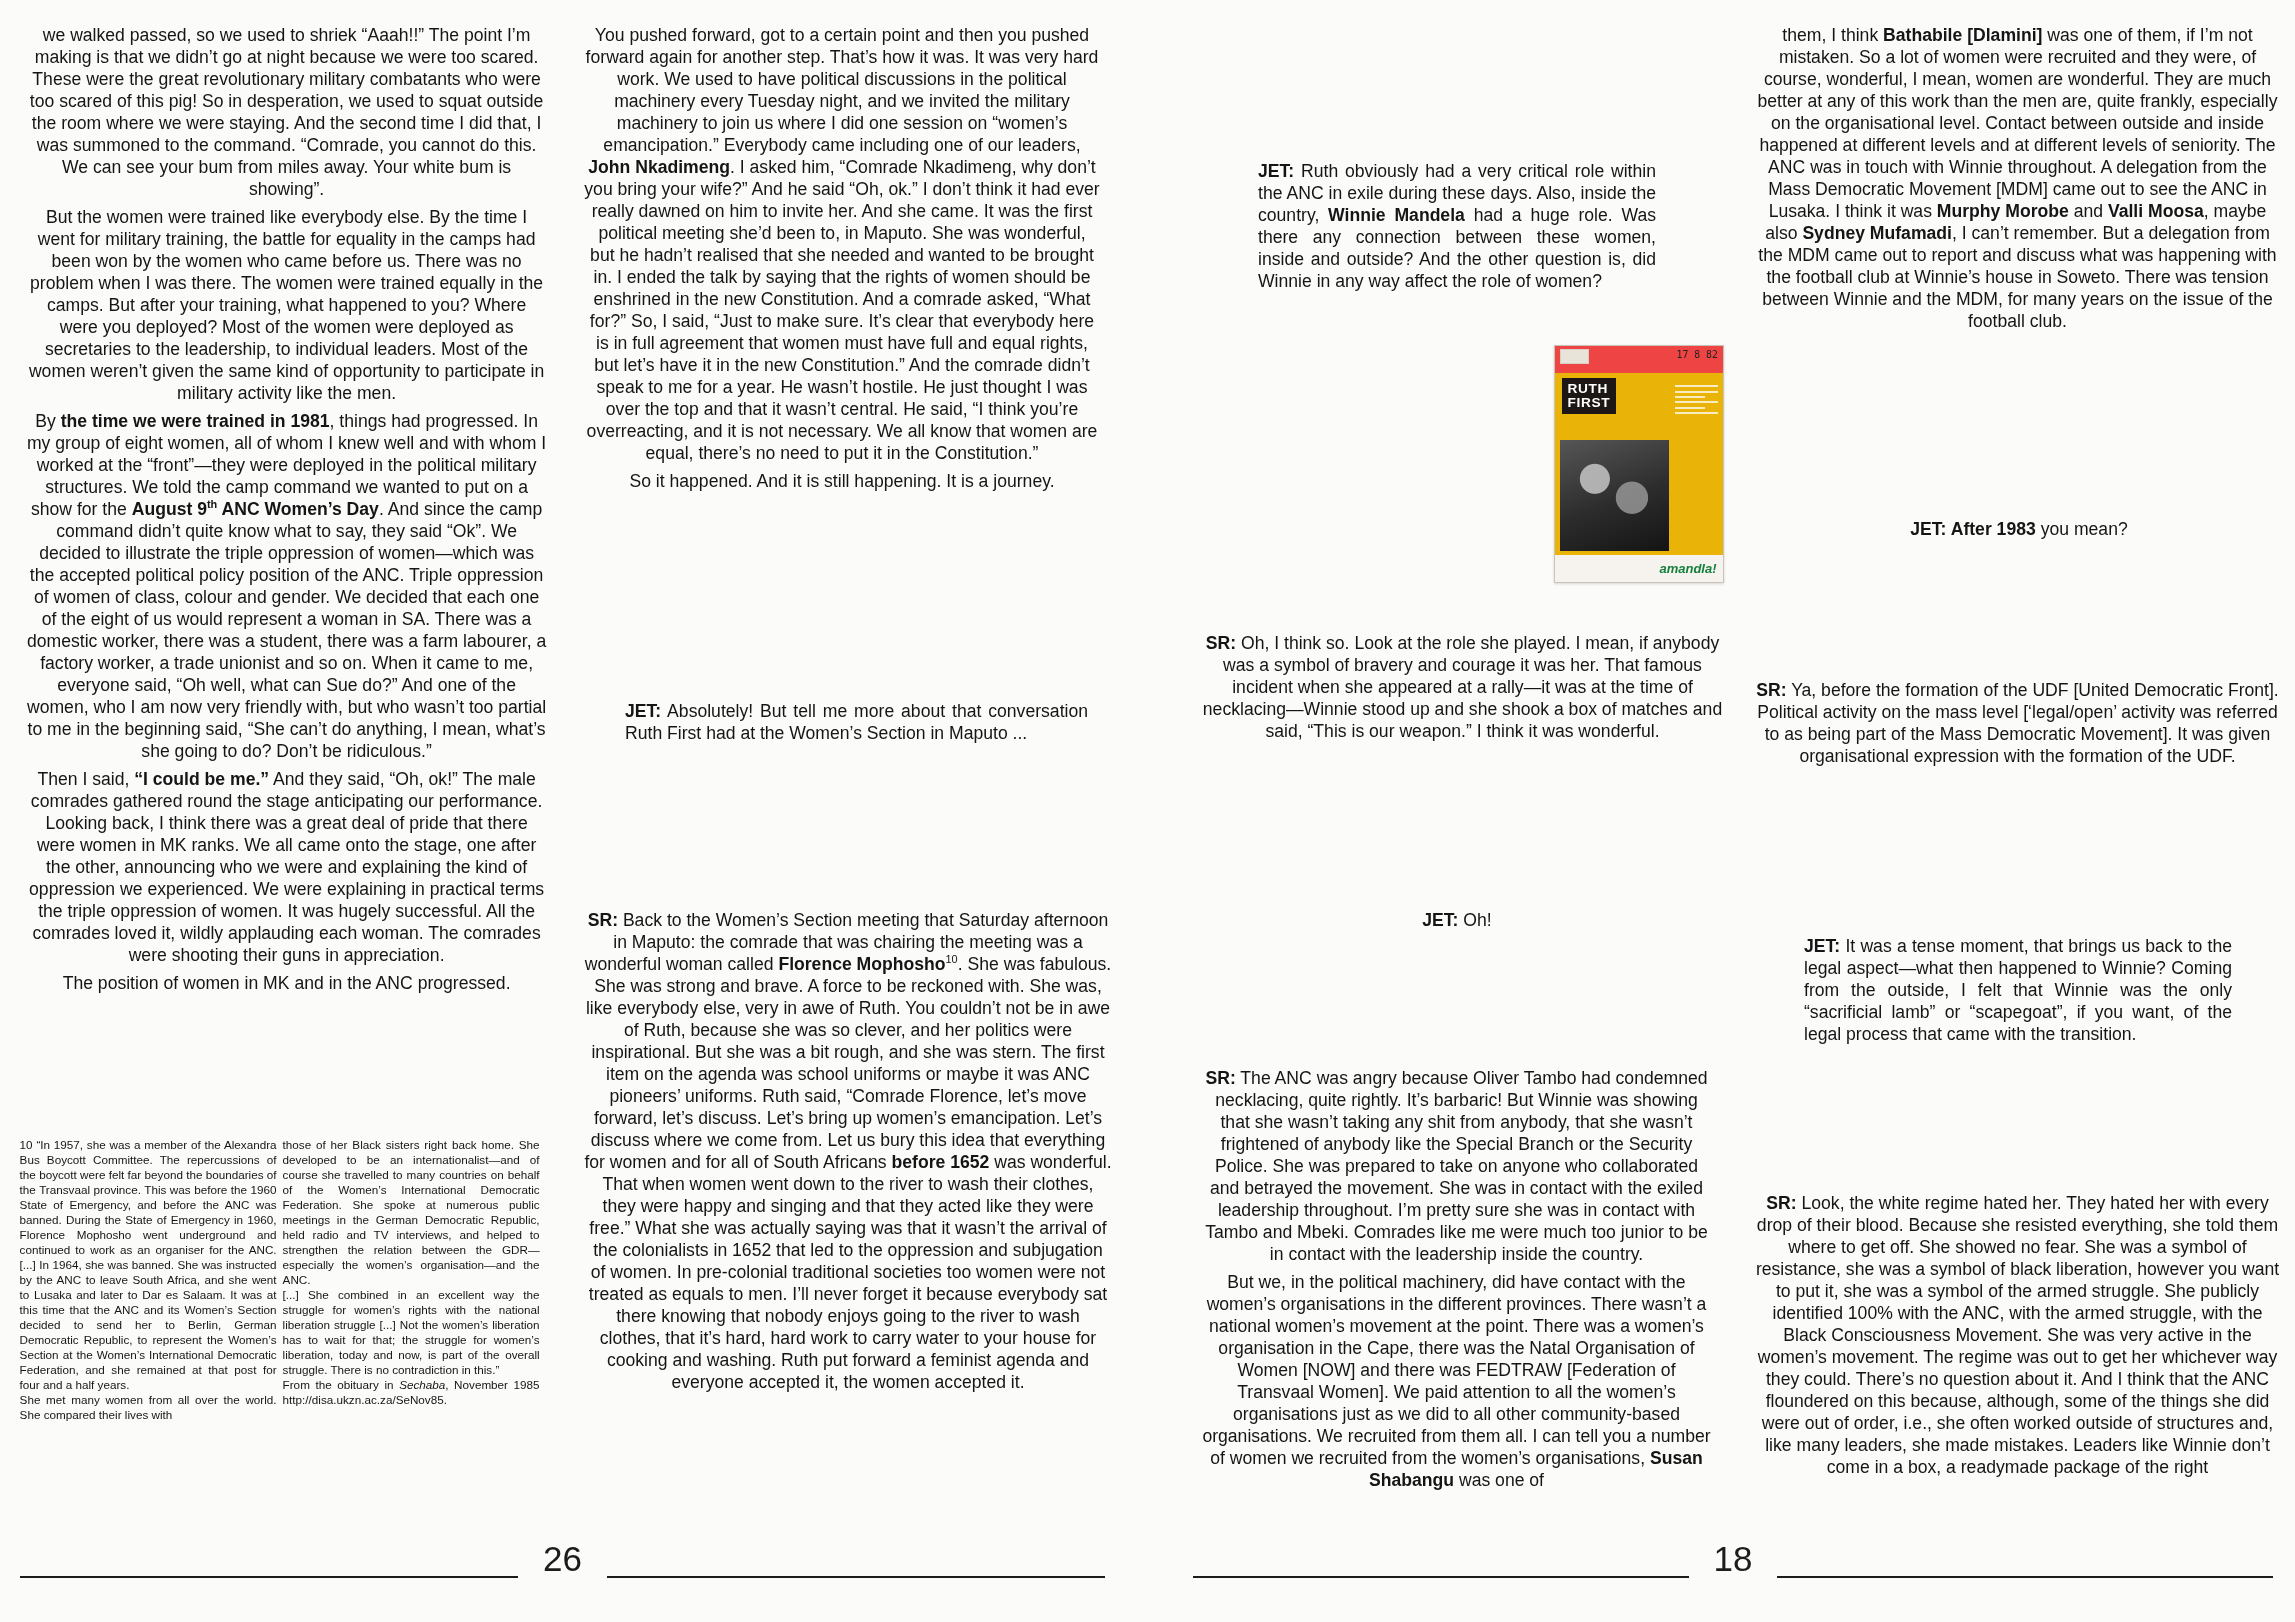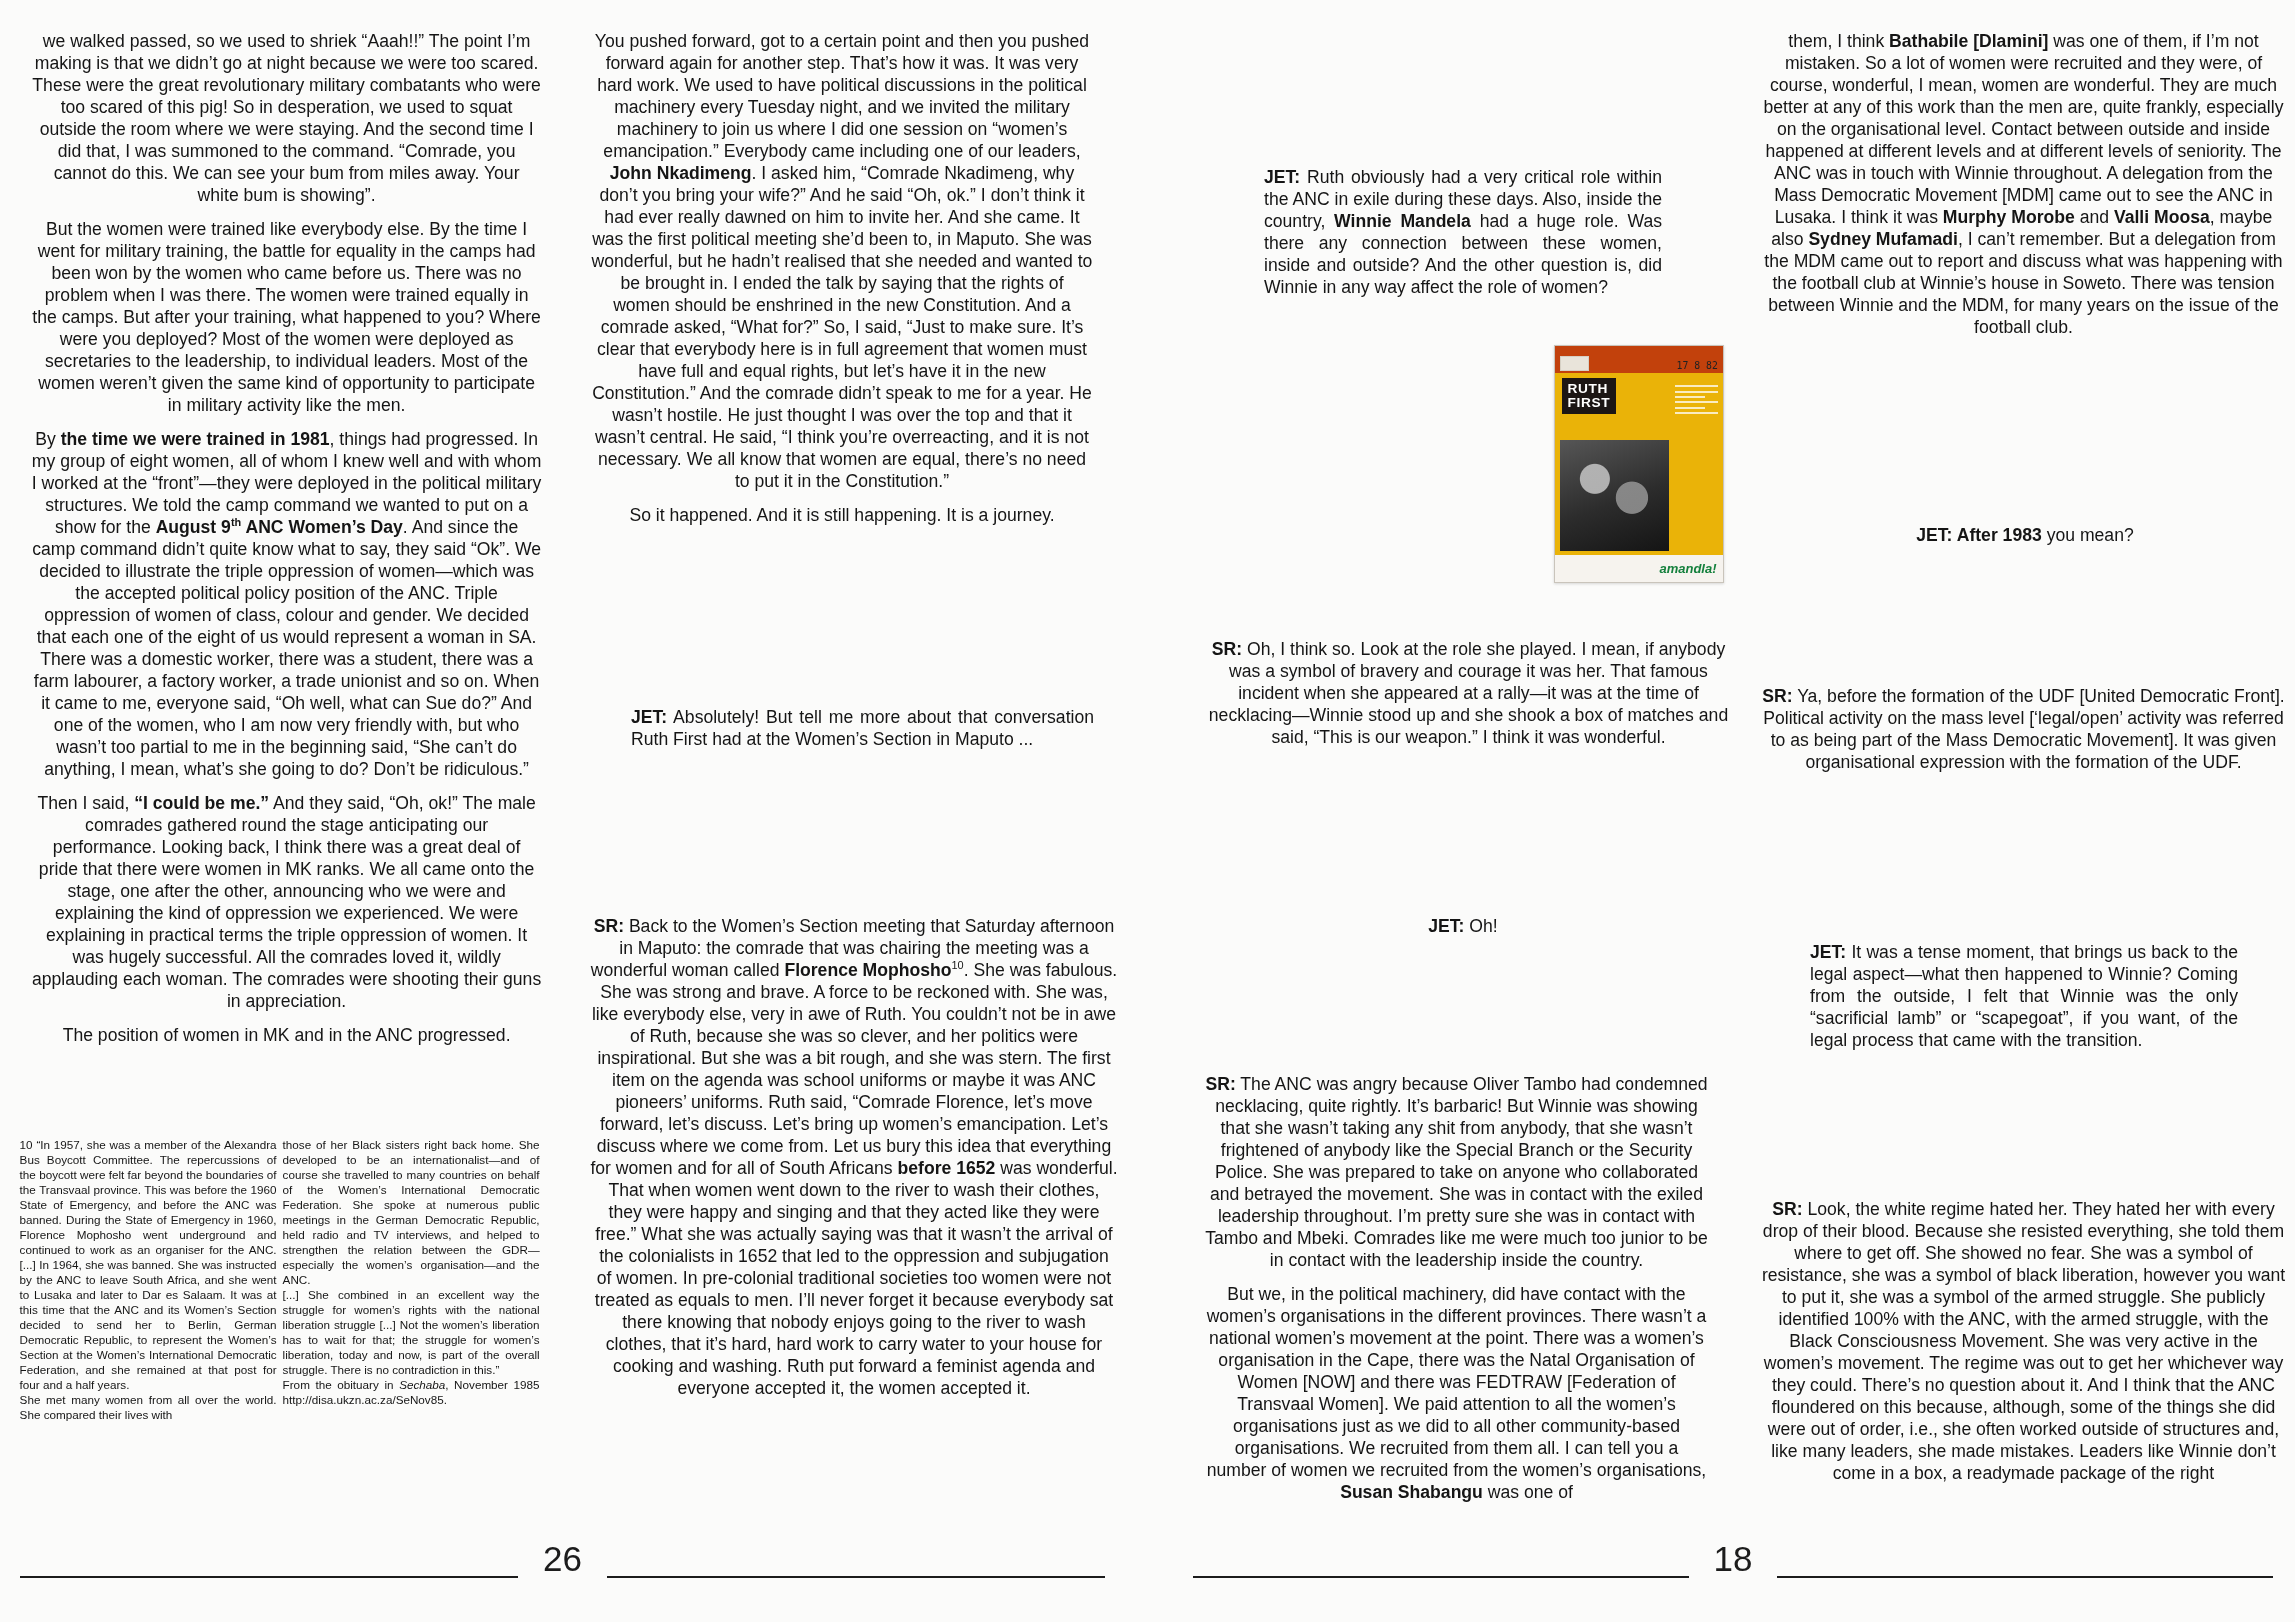--- a/index.html
+++ b/index.html
@@ -2,21 +2,21 @@
 <html style="font-size:10.4px"><head>
 <meta charset="utf-8">
 <style>
   html,body{margin:0;padding:0}
   body{
     width:2295px;height:1623px;position:relative;overflow:hidden;
     background:#fbfbfa;color:#151515;
     font-family:"Liberation Sans","DejaVu Sans",sans-serif;
   }
   .col,.abs-blk{position:absolute;font-size:17.6px;line-height:22px}
-  .blk{margin:12px}
+  .blk{margin:6px}
   .c{text-align:center}
   .j{text-align:justify}
   .l{text-align:center}
   .run{white-space:pre-wrap}
   .run.b{font-weight:700}
   .run.i{font-style:italic}
   .run.sup{vertical-align:super;font-size:0.62em;line-height:0}
 
   
   #col1{left:19.6px;top:18px;width:534px}
@@ -43,22 +43,22 @@
   .footer{position:absolute;top:1539px;height:39px;display:flex;align-items:flex-end}
   #footer-left{left:20px;width:1085px}
   #footer-right{left:1193px;width:1080px}
   .rule{flex:1;height:2px;background:#1c1c1c}
   .pagenum{padding:0 25px;font-size:35px;line-height:39px;color:#1c1c1c}
 
   
   .poster{position:absolute;left:1554px;top:345px;width:168px;height:236px;margin:0;
     background:#f6f3ee;border:0.7px solid #c9c4bb;display:flex;flex-direction:column;
     box-shadow:0 0.7px 2.6px rgba(0,0,0,0.15)}
-  .poster-top{height:22px;display:flex;align-items:flex-end;justify-content:space-between;
-    padding:2.6px 5.2px;background:#c2410c}
+  .poster-top{height:22px;display:flex;align-items:flex-start;justify-content:space-between;
+    padding:2.6px 5.2px;background:#ef4444}
   .poster-stamp{width:27px;height:13px;background:#e9e4da;border:0.7px solid #d6d0c4}
   .poster-date{font-size:9.8px;color:#222;font-family:"DejaVu Sans Mono",monospace}
   .poster-main{flex:1;background:#eab308;position:relative;overflow:hidden}
   .poster-titlebox{position:absolute;left:6.5px;top:5.2px;background:#1c1614;color:#ffffff;
     padding:3.9px 5.9px;font-weight:700;font-size:13.7px;line-height:13.7px;letter-spacing:0.7px}
   .poster-titlebox span{display:block}
   .poster-fineprint{position:absolute;right:5.2px;top:9px;width:43px}
   .pline{height:2px;background:rgba(255,255,255,0.75);margin:3.3px 0}
   .pline.short{width:70%}
   .poster-photo{position:absolute;left:5.2px;bottom:3.9px;width:109px;height:111px;

